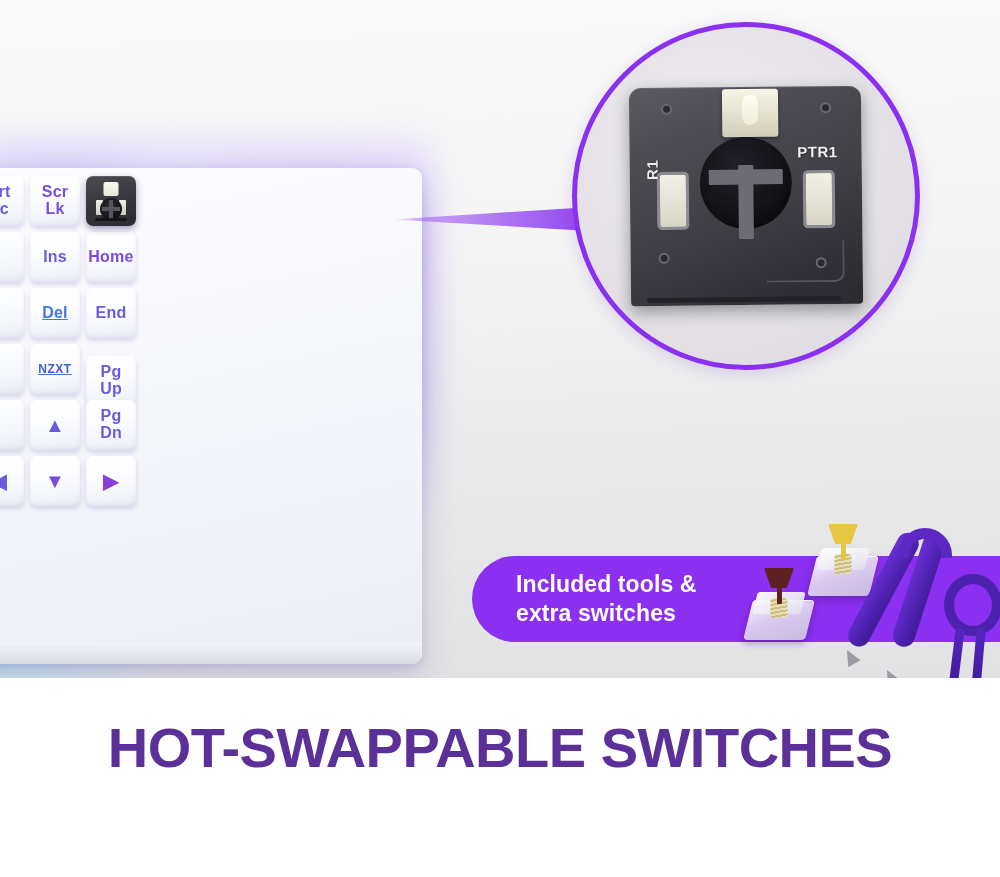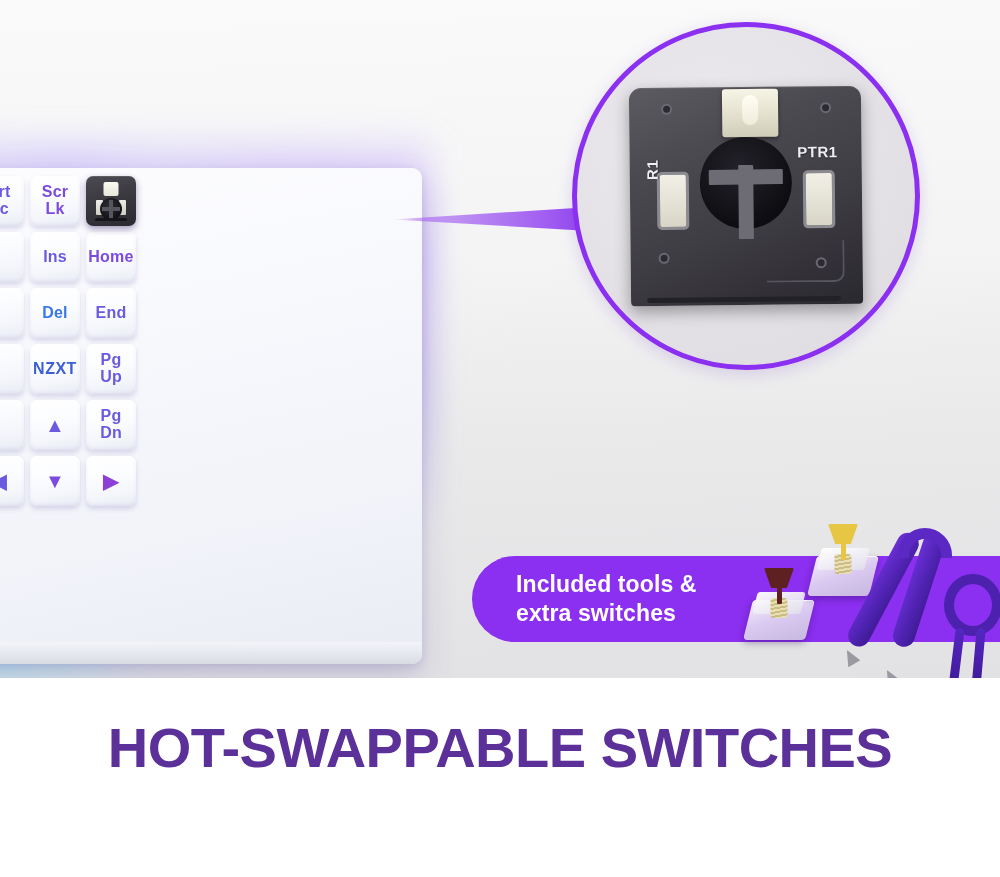--- a/index.html
+++ b/index.html
@@ -55,25 +55,25 @@
     box-shadow:
       0 3px 5px rgba(95,80,165,.20),
       0 1px 0 rgba(255,255,255,.95) inset,
       0 -2px 3px rgba(160,150,210,.14) inset;
     display:flex; align-items:center; justify-content:center;
     font-size:16px; font-weight:600; letter-spacing:.2px;
     color:#5b55c8; user-select:none; line-height:1.05;
     text-align:center; padding:0 2px;
   }
   .key.cyan  { color:#2fd0de; }
-  .key.blue  { color:#3b78e7; }
+  .key.blue  { color:#3b78e7;text-decoration:underline; }
   .key.vio   { color:#6a5ae0; }
   .key.pur   { color:#7b4ae0; }
   .key.mag   { color:#8c3fd8; }
-  .key .nzxt { font-weight:800; font-size:16px; letter-spacing:.5px; color:#3d5fd4; }
+  .key .nzxt { font-weight:800; font-size:12px; letter-spacing:.5px; color:#3d5fd4; }
   .key .glyph{ font-size:20px; line-height:1; }
 
   
   .key.socket{
     background:linear-gradient(168deg,#4c4a52 0%,#3b3940 45%,#2b2a30 100%);
     box-shadow:0 3px 7px rgba(60,40,110,.45), 0 1px 0 rgba(255,255,255,.12) inset;
     overflow:hidden;
   }
   .sock-led{ position:absolute; left:50%; top:6px; transform:translateX(-50%);
     width:15px; height:14px; border-radius:2px;
@@ -261,21 +261,21 @@
           <div class="key blue" style="left: 178px; top: 120px; width: 50px; height: 50px;">
             <span class="">Del</span>
           </div>
           <div class="key vio" style="left: 234px; top: 120px; width: 50px; height: 50px;">
             <span class="">End</span>
           </div>
           <div class="key cyan" style="left: 36px; top: 176px; width: 136px; height: 50px;"></div>
           <div class="key blue" style="left: 178px; top: 176px; width: 50px; height: 50px;">
             <span class="nzxt">NZXT</span>
           </div>
-          <div class="key vio" style="left: 234px; top: 176px; width: 50px; height: 50px;">
+          <div class="key vio" style="left: 234px; top: 188px; width: 50px; height: 50px;">
             <span class="">Pg Up</span>
           </div>
           <div class="key cyan" style="left: 22px; top: 232px; width: 150px; height: 50px;"></div>
           <div class="key vio" style="left: 178px; top: 232px; width: 50px; height: 50px;">
             <span class="glyph">▲</span>
           </div>
           <div class="key vio" style="left: 234px; top: 232px; width: 50px; height: 50px; align-items: center;">
             <span class="">Pg Dn</span>
           </div>
           <div class="key vio" style="left: 122px; top: 288px; width: 50px; height: 50px;">

